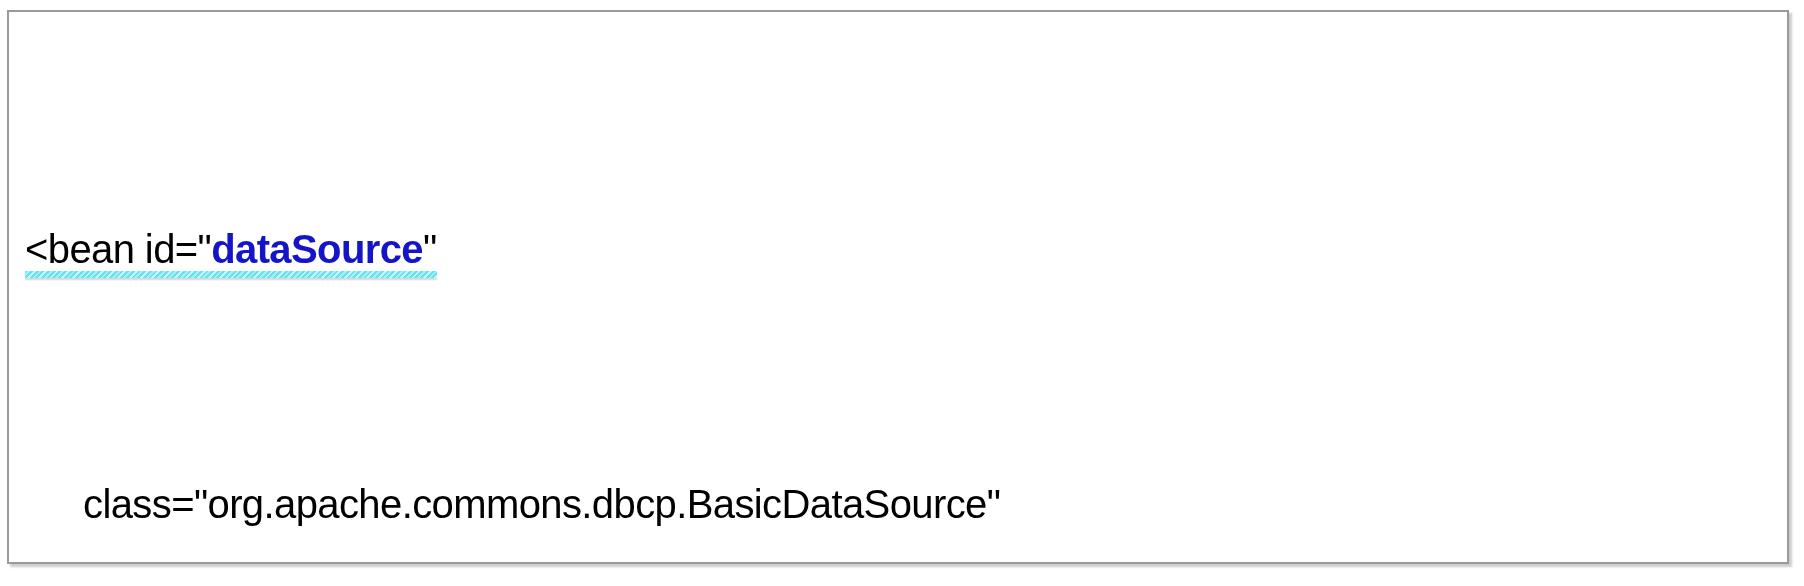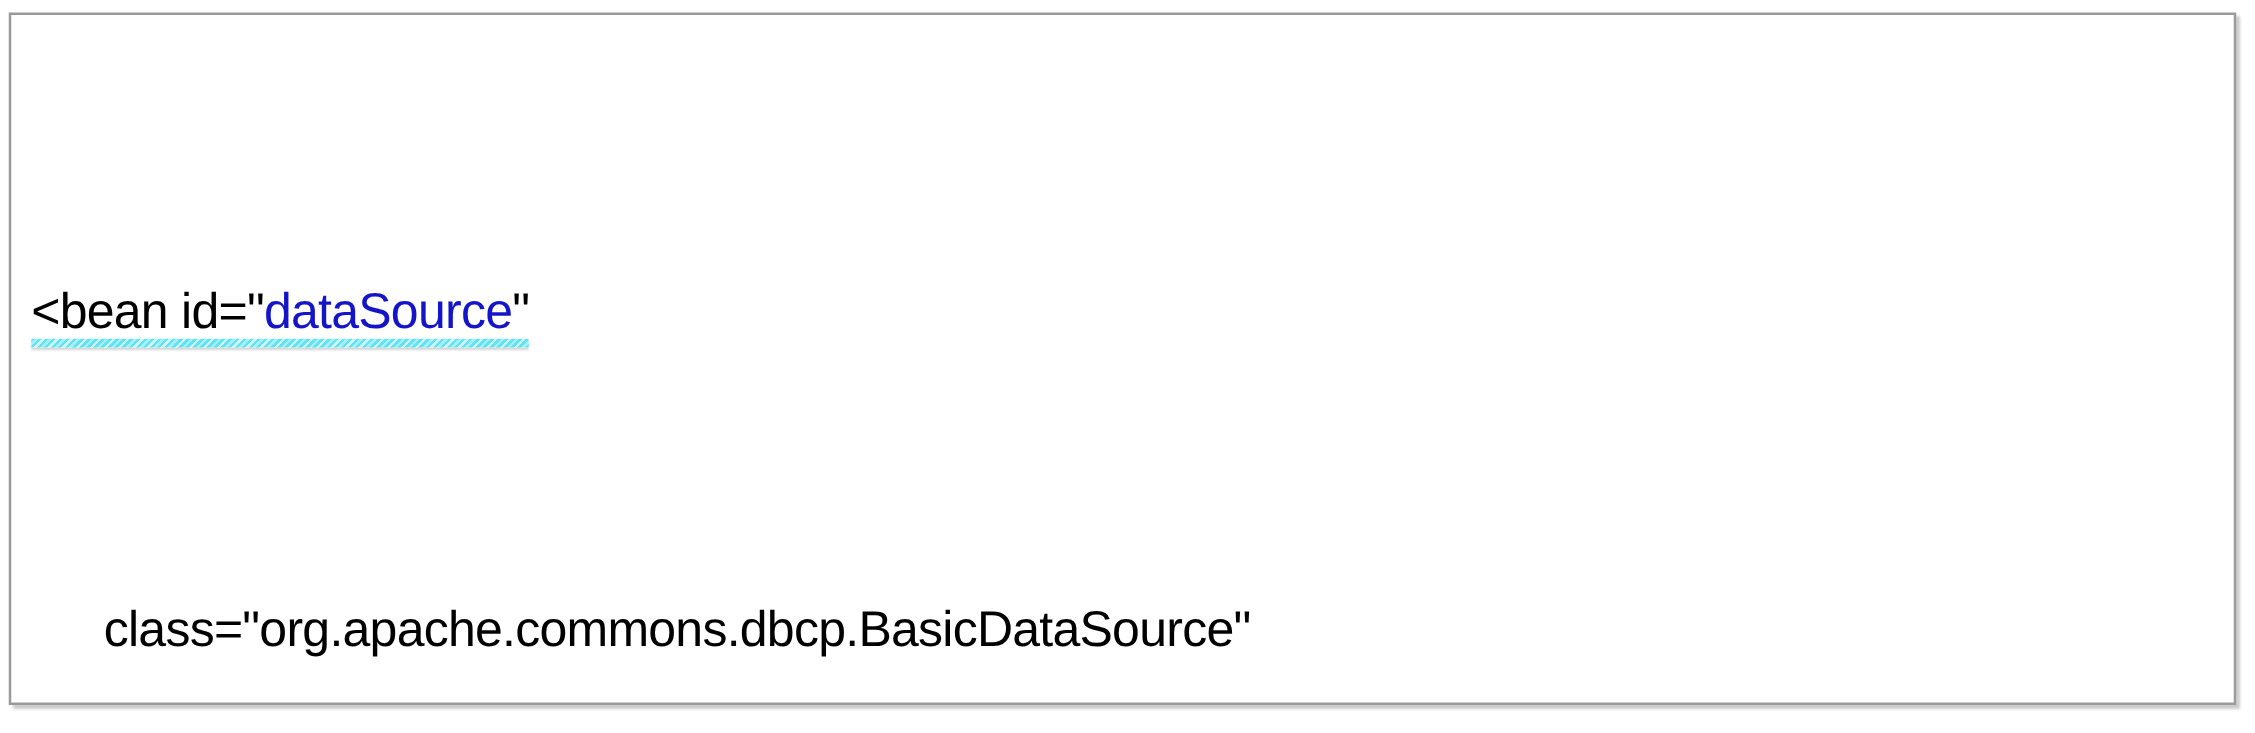--- a/index.html
+++ b/index.html
@@ -43,21 +43,21 @@
     color: #000000;
   }
 
   .code-line {
     white-space: pre;
     min-height: 51px;
   }
 
   
   .tok-plain  { color: #000000; }
-  .tok-blue   { color: #1414C8; font-weight: normal; }
+  .tok-blue   { color: #1414C8; font-weight: bold; }
 
   
   .squiggle-cyan {
     position: relative;
     display: inline-block;
   }
   .squiggle-cyan::after {
     content: "";
     position: absolute;
     left: 0;

